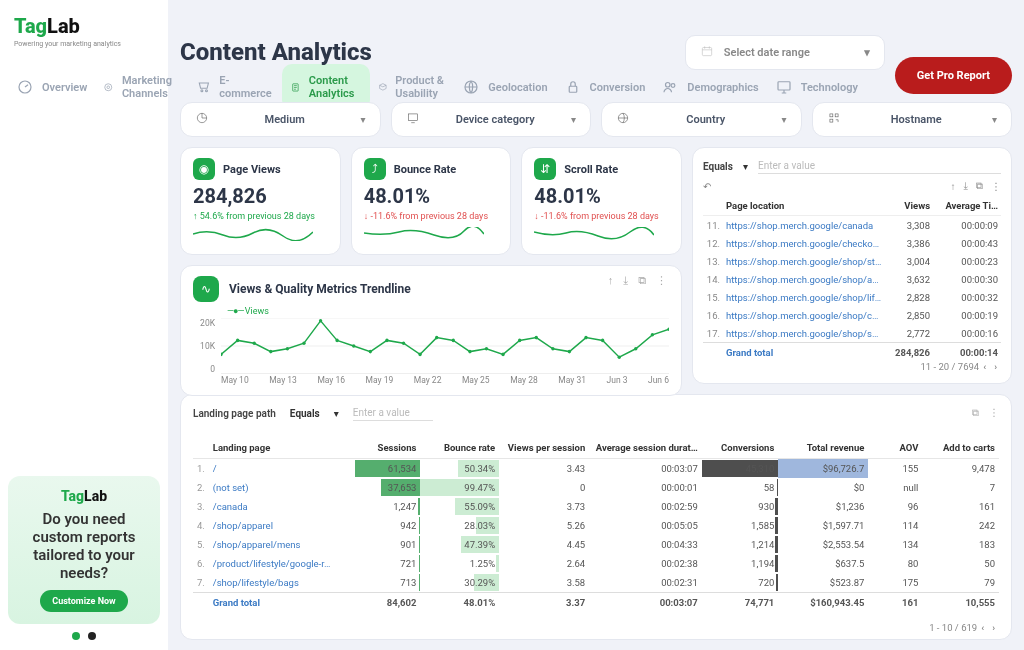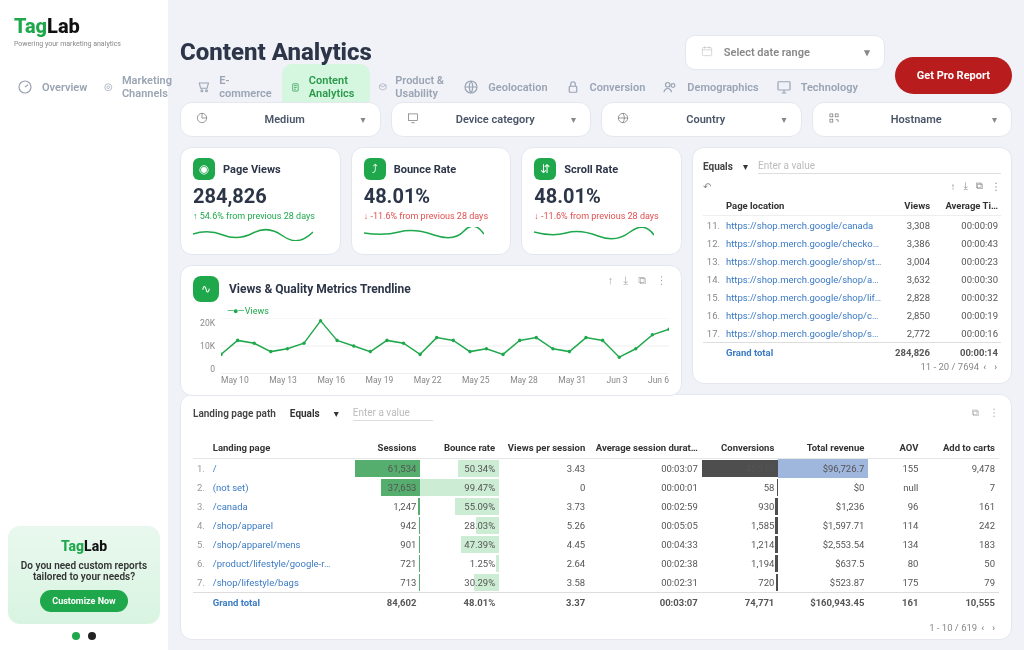--- a/index.html
+++ b/index.html
@@ -11,21 +11,21 @@
 .logo .t{color:#1ea84b;} .logo .g{color:#111;}
 .logo-sub { font-size: 7px; color: #888; margin-top: 2px; }
 .nav { display: flex; flex-direction: row; margin-top: 6px; }
 .nav-item { display: flex; align-items: center; gap: 8px; padding: 10px 8px; border-radius: 10px; color: #9aa4b3; font-size: 11px; font-weight: 600; cursor: pointer; }
 .nav-item.active { background: #d5f6df; color: #2a9a4a; }
 .nav-icon { width: 18px; height: 18px; display: inline-flex; align-items: center; justify-content: center; }
 .nav-icon svg { stroke: currentColor; fill: none; stroke-width: 1.6; }
 .promo { margin-top: auto; background: linear-gradient(#e9f8ee,#d8f4e1); border-radius: 12px; padding: 12px; text-align: center; }
 .promo-logo { font-size: 14px; font-weight: 800; }
 .promo-logo .t{color:#1ea84b;} .promo-logo .g{color:#111;}
-.promo-text { font-size: 10px; font-weight: 600; margin: 6px 0 8px; color: #333; }
+.promo-text { font-size: 15px; font-weight: 600; margin: 6px 0 8px; color: #333; }
 .promo-btn { background: #1ea84b; color: #fff; border: none; border-radius: 18px; padding: 6px 12px; font-size: 9px; font-weight: 700; cursor: pointer; }
 .dots { display: flex; justify-content: center; gap: 8px; margin-top: 8px; }
 .dot { width: 8px; height: 8px; border-radius: 50%; }
 .dot.g { background: #1ea84b; }
 .dot.b { background: #222; }
 .main { flex: 1; padding: 10px 12px 0; overflow: hidden; display: flex; flex-direction: column; }
 .topbar { display: flex; align-items: center; gap: 10px; margin-bottom: 8px; }
 .page-title { font-size: 24px; font-weight: 800; color: #2d3648; flex: 1; }
 .date-range { display: flex; align-items: center; gap: 10px; background: #fff; border: 1px solid #e4e7ef; border-radius: 10px; padding: 8px 14px; min-width: 200px; cursor: pointer; }
 .date-range span { color: #888; font-size: 11px; font-weight: 600; }

